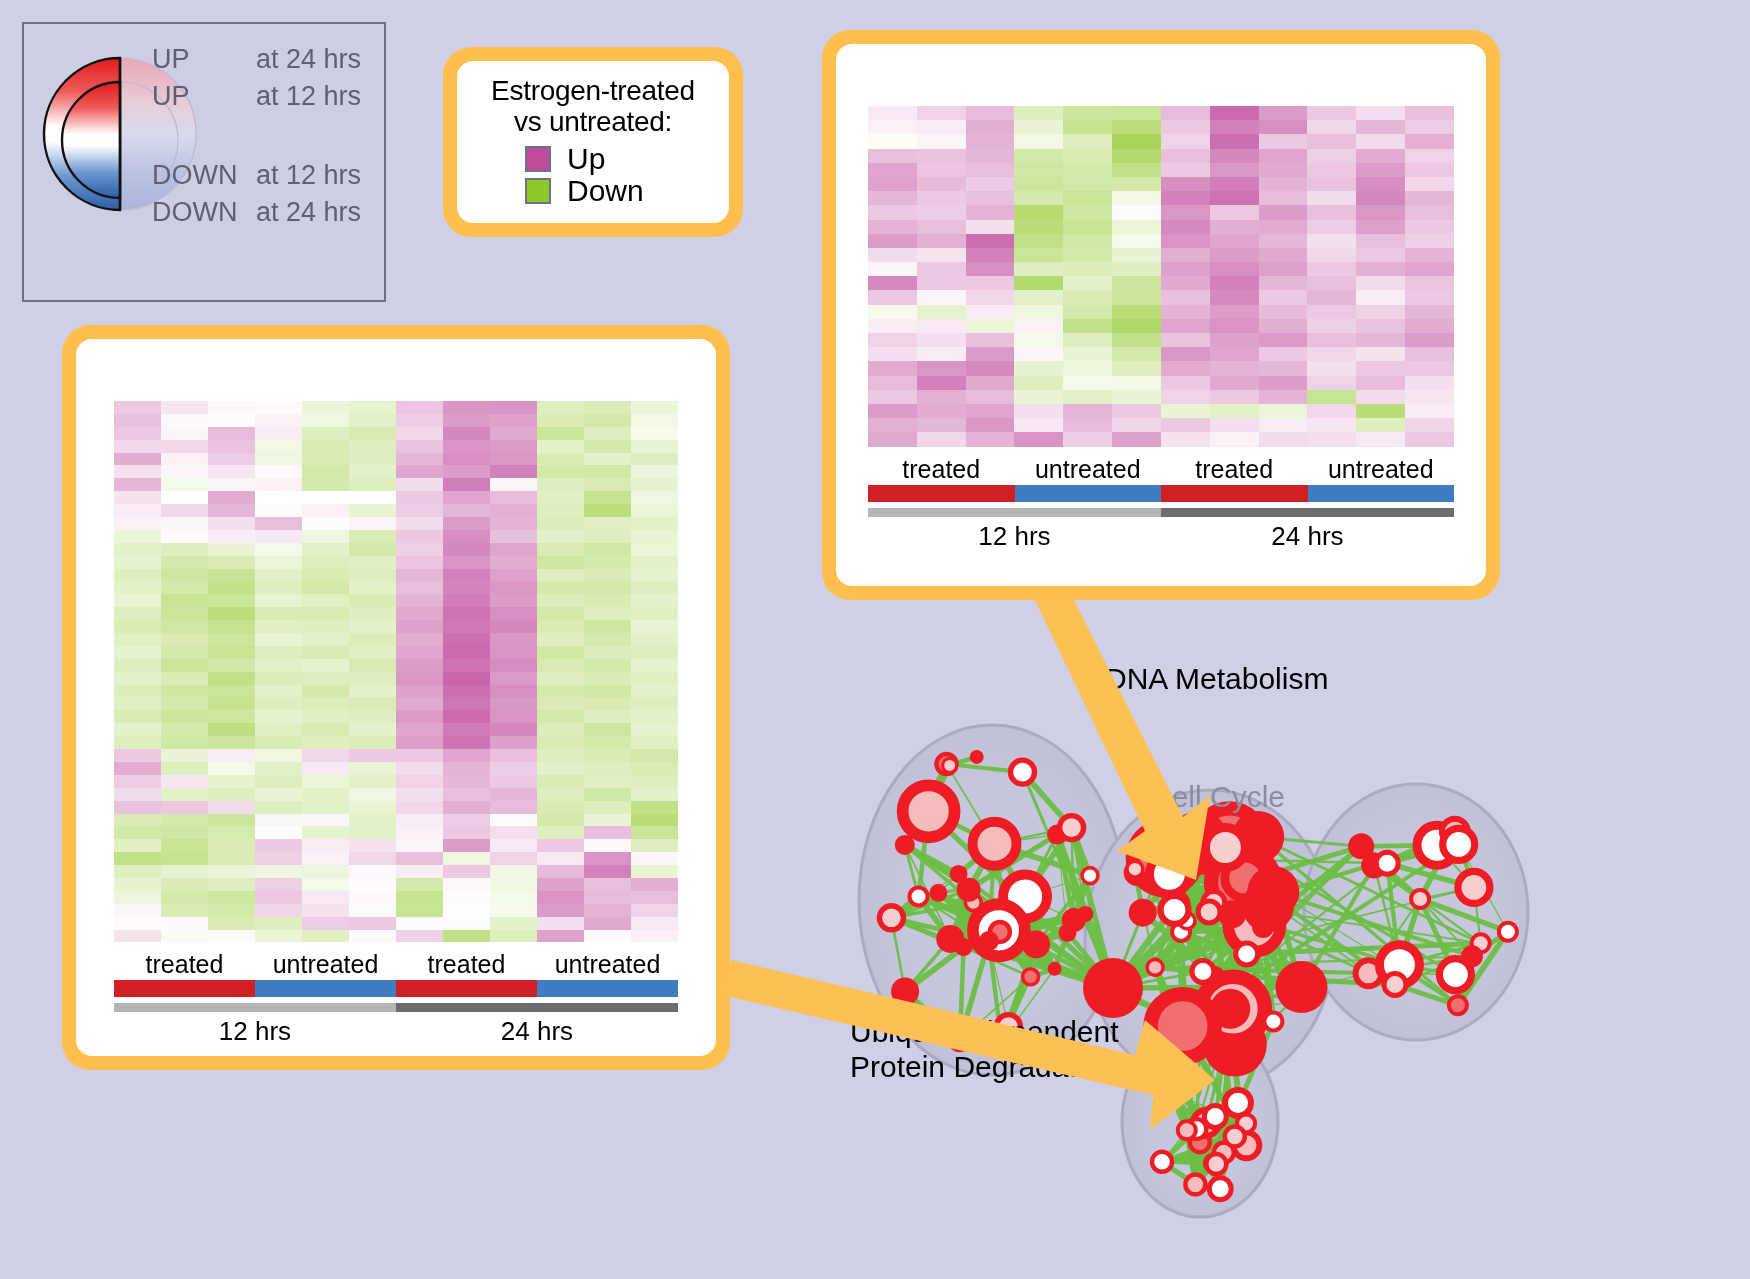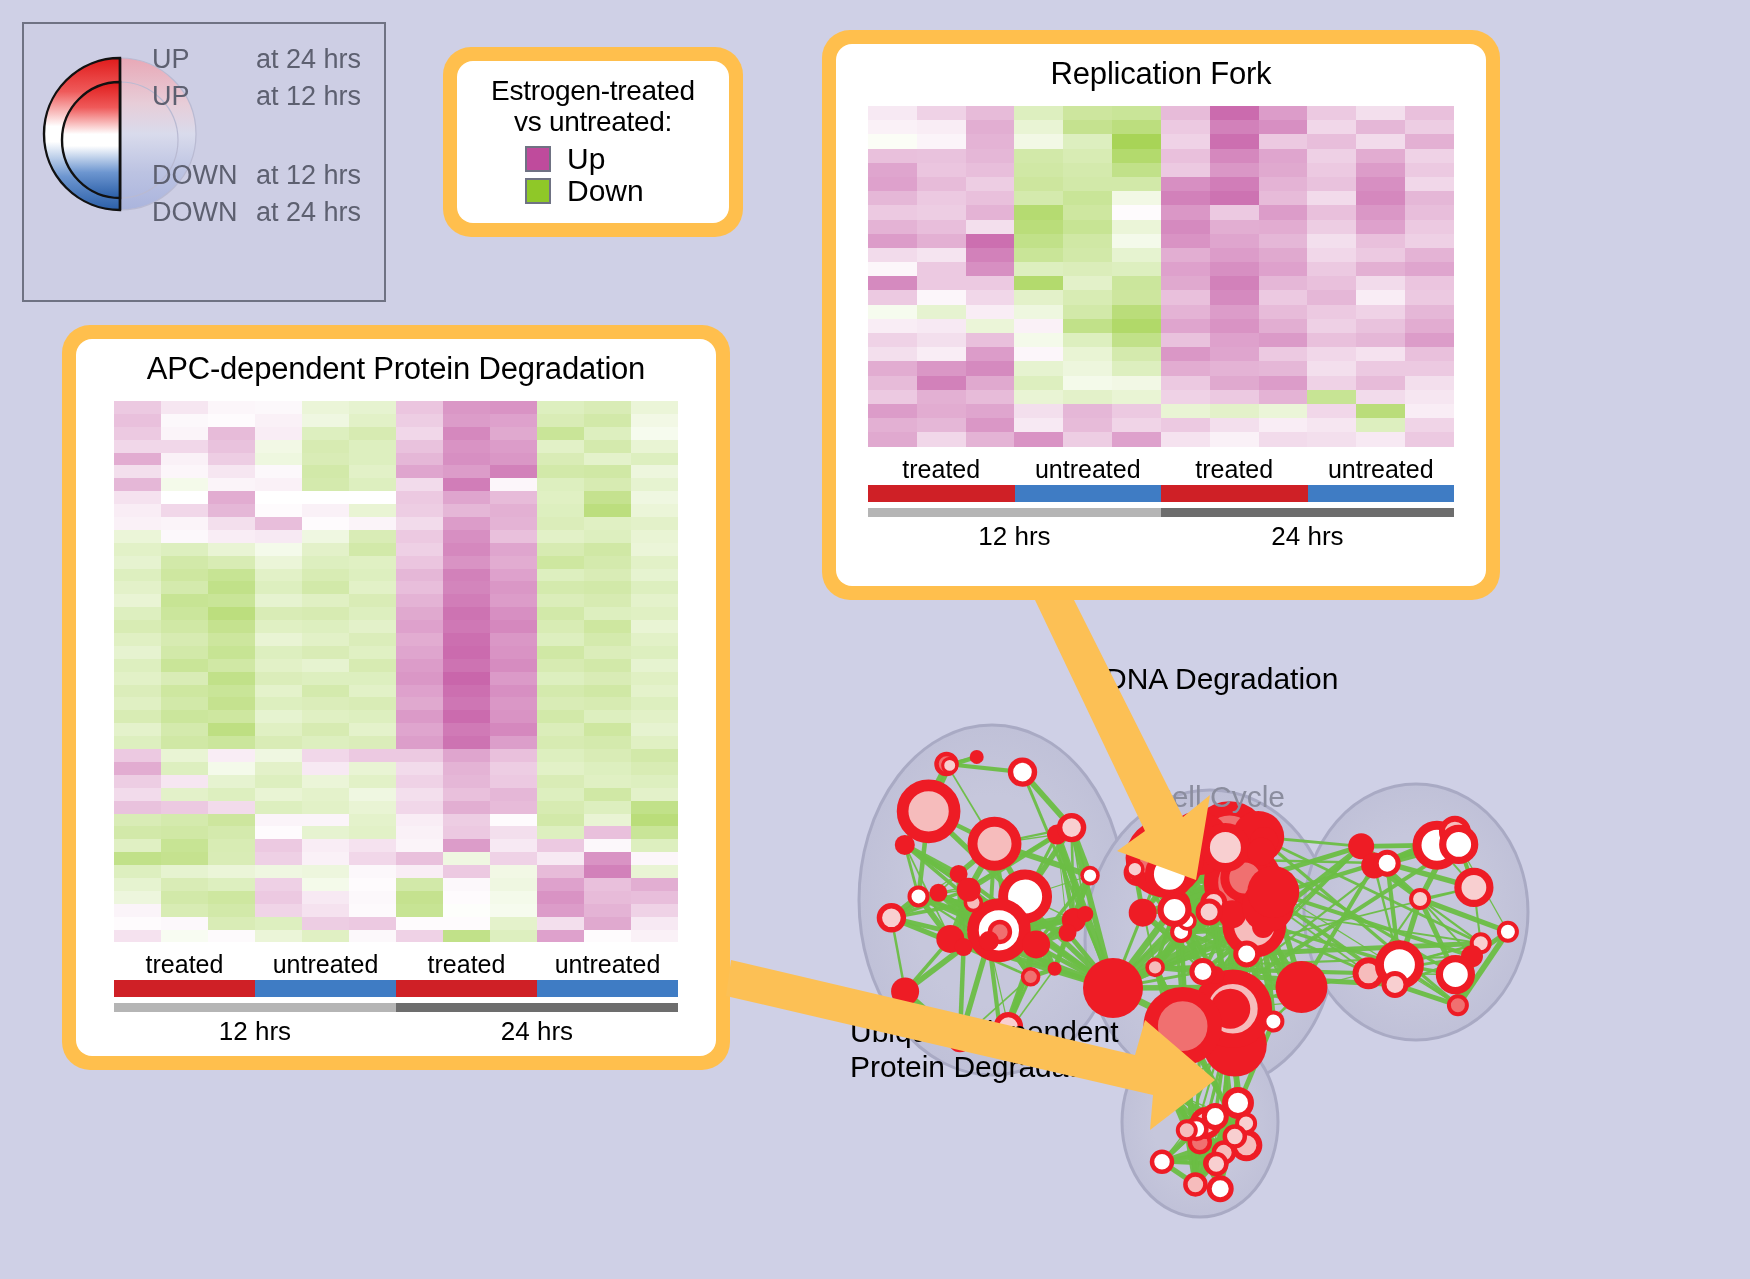--- a/index.html
+++ b/index.html
@@ -172,21 +172,20 @@
         <div class="legend-row">
           <span class="swatch sw-down"></span>
           <span class="legend-label">Down</span>
         </div>
       </div>
     </div>
   </div>
 
   <div class="card" id="rep-fork-card">
     <div class="card-inner">
-      <div class="panel-title">Replication Fork</div>
       <div class="hm-wrap" style="left:32px;right:32px;top:62px;">
         <div class="heatmap" id="hm-rep" style="grid-template-columns: repeat(12, 1fr); grid-auto-rows: 14.2px;">
             <div class="hm-cell" style="background: rgb(247, 233, 243);"></div>
             <div class="hm-cell" style="background: rgb(239, 210, 230);"></div>
             <div class="hm-cell" style="background: rgb(231, 187, 217);"></div>
             <div class="hm-cell" style="background: rgb(221, 239, 191);"></div>
             <div class="hm-cell" style="background: rgb(205, 230, 158);"></div>
             <div class="hm-cell" style="background: rgb(201, 229, 152);"></div>
             <div class="hm-cell" style="background: rgb(231, 187, 217);"></div>
             <div class="hm-cell" style="background: rgb(203, 107, 174);"></div>
@@ -492,21 +491,20 @@
         <div class="axis-times">
           <span>12 hrs</span>
           <span>24 hrs</span>
         </div>
       </div>
     </div>
   </div>
 
   <div class="card" id="apc-card">
     <div class="card-inner">
-      <div class="panel-title">APC-dependent Protein Degradation</div>
       <div class="hm-wrap" style="left:38px;right:38px;top:62px;">
         <div class="heatmap" id="hm-apc" style="grid-template-columns: repeat(12, 1fr); grid-auto-rows: 12.9px;">
             <div class="hm-cell" style="background: rgb(236, 201, 225);"></div>
             <div class="hm-cell" style="background: rgb(246, 230, 241);"></div>
             <div class="hm-cell" style="background: rgb(252, 246, 250);"></div>
             <div class="hm-cell" style="background: rgb(252, 248, 251);"></div>
             <div class="hm-cell" style="background: rgb(235, 245, 216);"></div>
             <div class="hm-cell" style="background: rgb(230, 243, 208);"></div>
             <div class="hm-cell" style="background: rgb(235, 197, 223);"></div>
             <div class="hm-cell" style="background: rgb(218, 151, 198);"></div>
@@ -1721,21 +1719,21 @@
           <circle cx="443.9" cy="542.4" r="10" fill="#f6bcbc" stroke="#ee1c25" stroke-width="4.5"></circle>
           <circle cx="466.4" cy="535.3" r="13" fill="#f6bcbc" stroke="#ee1c25" stroke-width="5.9"></circle>
           <circle cx="406.8" cy="520.2" r="9" fill="#f6bcbc" stroke="#ee1c25" stroke-width="4.0"></circle>
           <circle cx="436.3" cy="554.1" r="10" fill="#f8cfd0" stroke="#ee1c25" stroke-width="4.5"></circle>
           <circle cx="466.1" cy="513.4" r="9" fill="#f8cfd0" stroke="#ee1c25" stroke-width="4.0"></circle>
           <circle cx="454.8" cy="526.4" r="10" fill="#f8cfd0" stroke="#ee1c25" stroke-width="4.5"></circle>
           <circle cx="333.0" cy="378.0" r="30" fill="#ee1c25"></circle>
         </g>
     </svg>
 
-    <div class="net-label" id="label-dna">DNA Degradation</div>
+    <div class="net-label" id="label-dna">DNA Metabolism</div>
     <div class="net-label" id="label-cellcycle">Cell Cycle</div>
     <div class="net-label" id="label-ubiquitin">Ubiquitin-dependent
 Protein Degradation</div>
   </div>
 
   <svg id="arrows" viewBox="0 0 1750 1279">
 
     <polygon points="1035,600 1074,600 1183,817 1210,795 1196,880 1117,851 1145,831" fill="#fcc055"></polygon>
 
     <polygon points="731,960 1135,1055 1145,1020 1215,1080 1150,1130 1153,1095 726,996" fill="#fcc055"></polygon>

